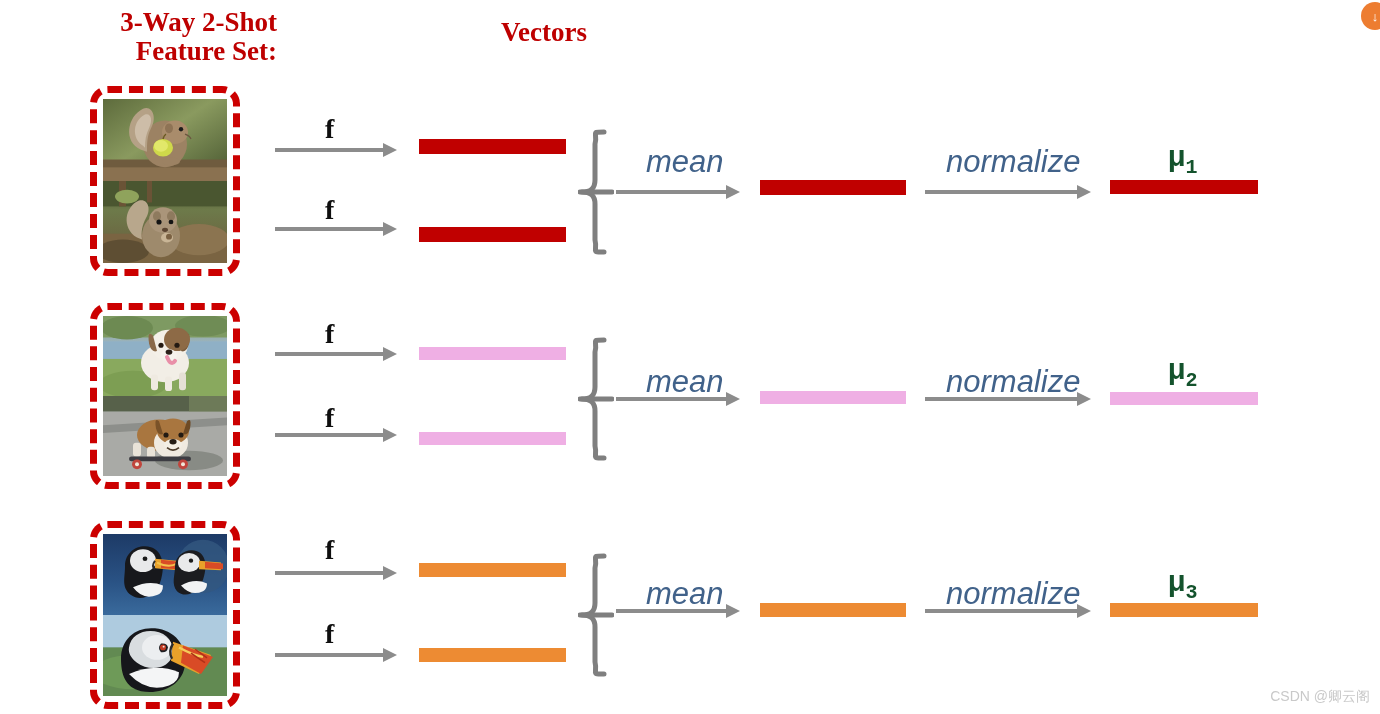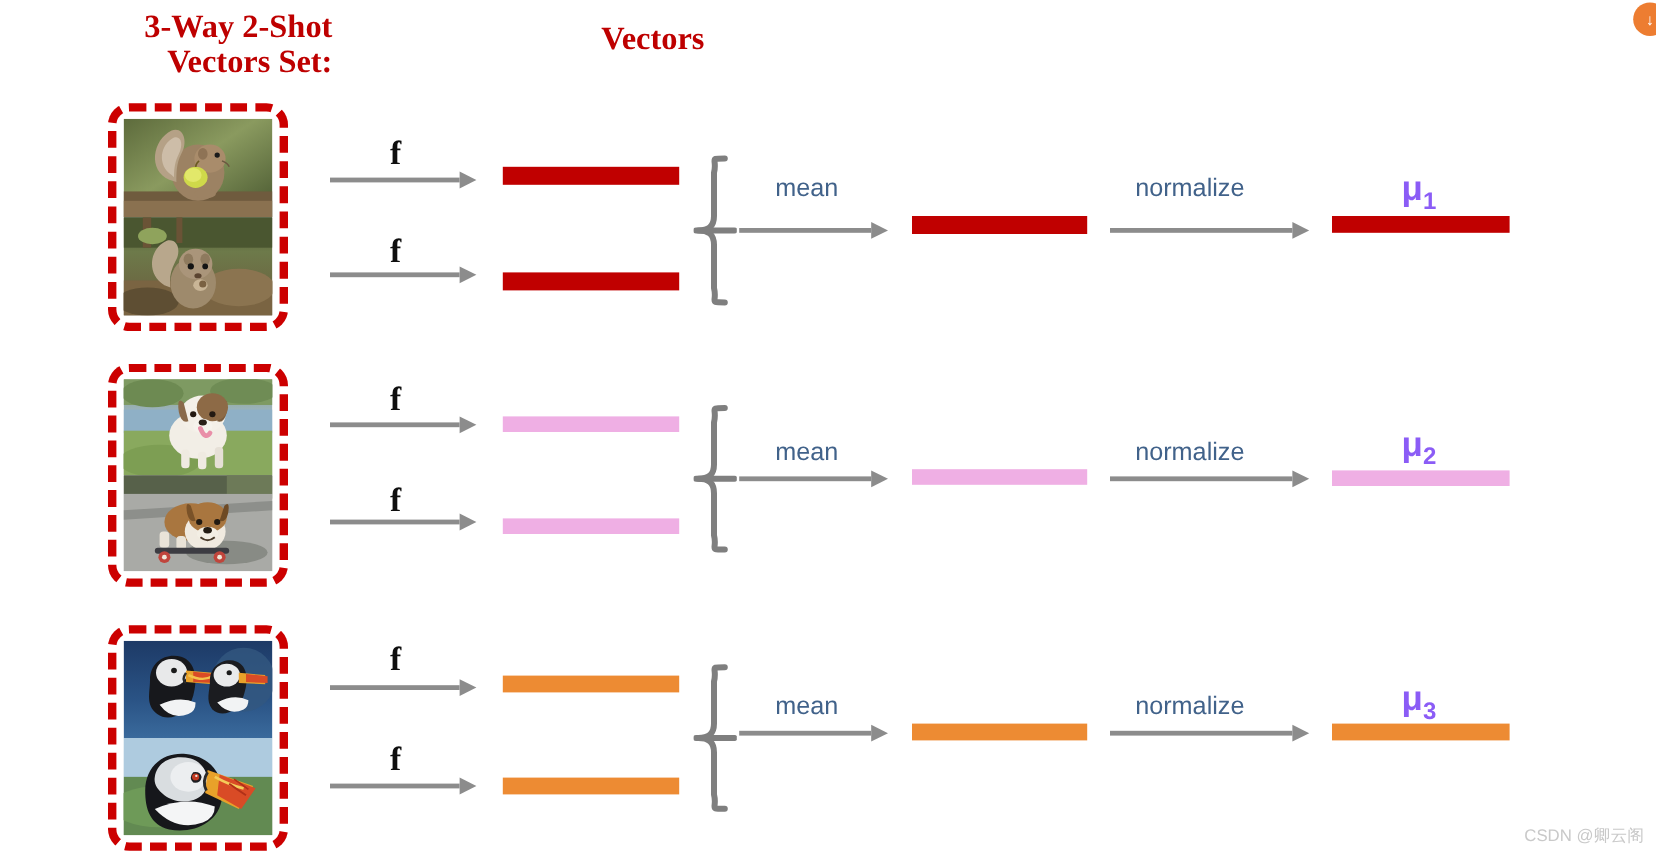--- a/index.html
+++ b/index.html
@@ -41,32 +41,32 @@
     border-left:14px solid #8C8C8C;
   }
 
   
   .f-label{
     position:absolute;color:#0F0F0F;font-family:"Liberation Serif", serif;
     font-weight:bold;font-size:28px;line-height:1;
   }
   .op-label{
     position:absolute;color:#41628A;font-family:"Liberation Sans", sans-serif;
-    font-size:21px;line-height:1;white-space:nowrap;
+    font-size:31px;line-height:1;white-space:nowrap;font-style:italic;
   }
 
   
   .bar{position:absolute;}
 
   
   .brace{position:absolute;}
 
   
   .mu{
-    position:absolute;color:#8b5cf6;font-family:Liberation Sans, sans-serif;
+    position:absolute;color:#14532d;font-family:Liberation Mono, monospace;
     font-weight:bold;font-size:29px;line-height:1;white-space:nowrap;
   }
   .mu sub{font-size:20px;font-weight:bold;}
 
   
   #watermark{
     position:absolute;right:10px;bottom:8px;color:#C9C9C9;font-size:14px;
     font-family:"Liberation Sans", sans-serif;white-space:nowrap;
   }
 
@@ -77,21 +77,21 @@
     display:flex;align-items:center;justify-content:center;
   }
 </style>
 </head>
 <body>
 
 <div class="stage">
 
   <div class="heading" id="support-title">
     <div>3-Way 2-Shot</div>
-    <div>Vectors Set:</div>
+    <div>Feature Set:</div>
   </div>
 
   <div class="heading" id="feature-title">
     <div>Vectors</div>
   </div>
 
   <div class="support-box" id="support-box-1">
     <svg class="photo" viewBox="0 0 124 84" preserveAspectRatio="none">
       <defs>
         <linearGradient id="sq1bg" x1="0" y1="0" x2="1" y2="1">

